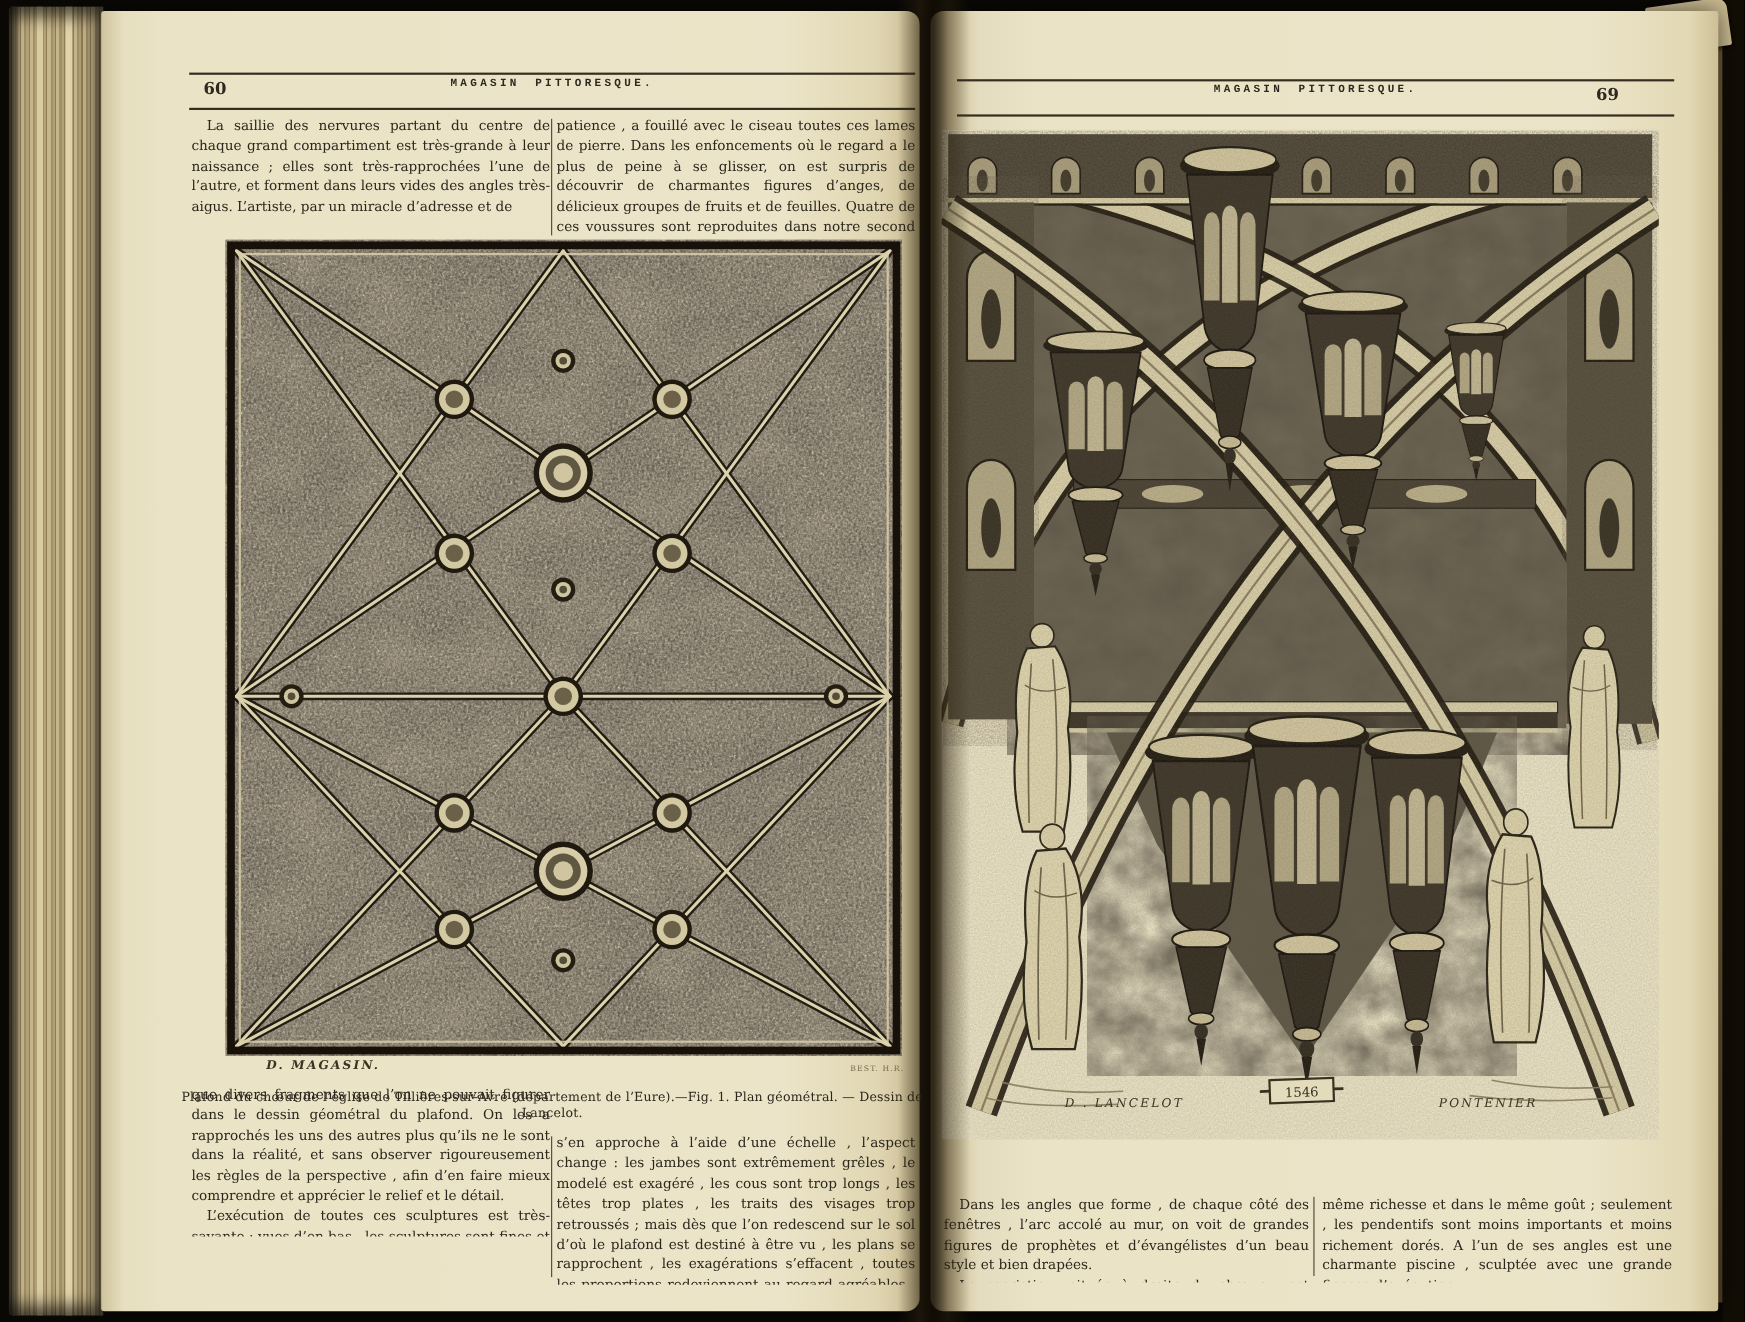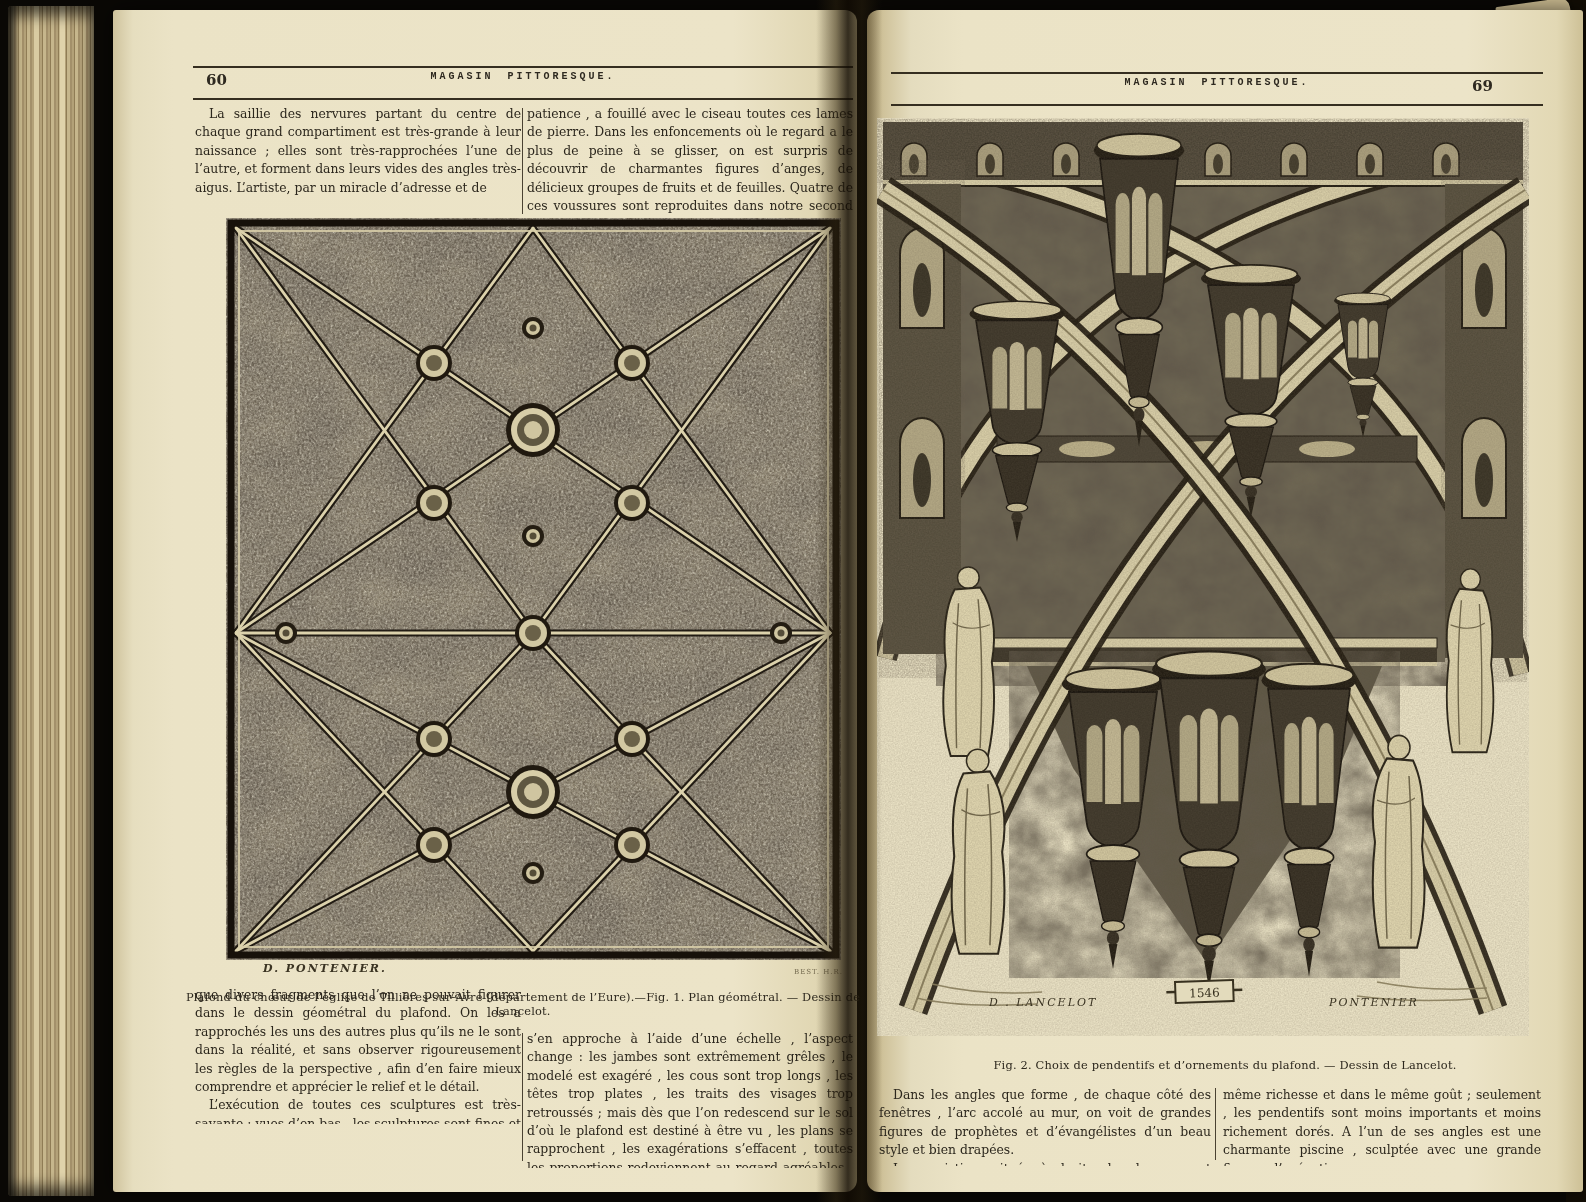--- a/index.html
+++ b/index.html
@@ -6,21 +6,21 @@
   #stage{position:relative;width:1586px;height:1202px;overflow:hidden;
          background:#0a0805;font-family:"DejaVu Serif",serif;color:#2e2920;}
 
   
   .edges-left{position:absolute;left:8px;top:6px;width:86px;height:1190px;border-radius:4px 0 0 4px;
     background:
       linear-gradient(90deg, rgba(0,0,0,.45) 0 4px, rgba(0,0,0,0) 10px),
       linear-gradient(90deg, transparent 0 26px, #d9cba2 26px 31px, transparent 31px 52px, #e0d3ab 52px 57px, transparent 57px),
       repeating-linear-gradient(90deg,#b3a178 0 2px,#8f7c55 2px 3px,#c6b68c 3px 6px,#a3906a 6px 8px);
     box-shadow:inset 0 10px 14px rgba(0,0,0,.6), inset 0 -10px 14px rgba(0,0,0,.6);}
-  .page{position:absolute;top:10px;height:1182px;box-shadow:0 0 22px rgba(0,0,0,.6);margin-left:21px;}
+  .page{position:absolute;top:10px;height:1182px;box-shadow:0 0 22px rgba(0,0,0,.6);}
   .page-left{left:92px;width:744px;border-radius:3px 12px 12px 3px;
     background:linear-gradient(90deg,#cfc39d 0,#e6debf 20px,#ebe3c6 60px,#ece4c8 620px,#e0d6b2 706px,#c8ba90 744px);}
   .page-right{left:846px;width:716px;border-radius:12px 3px 3px 12px;
     background:linear-gradient(90deg,#a39268 0,#cfc29a 16px,#e4dcbe 44px,#ebe3c6 96px,#ece4c8 600px,#e2d8b4 690px,#cdc096 716px);}
   .gutter{position:absolute;left:816px;top:0;width:66px;height:1202px;z-index:6;pointer-events:none;
     background:linear-gradient(90deg,rgba(40,30,12,0) 0,rgba(46,36,16,.5) 20px,rgba(18,12,4,.82) 32px,rgba(46,36,16,.45) 46px,rgba(60,48,22,0) 66px);}
   .under-edge{position:absolute;left:1550px;top:18px;width:16px;height:1166px;
     background:linear-gradient(180deg,#6b5a38,#8a774c 40%,#55452a);}
   .right-black{position:absolute;right:0;top:0;width:20px;height:1202px;background:#120d05;}
   .dogear{position:absolute;left:1498px;top:2px;width:74px;height:44px;background:#cdbd92;
@@ -158,21 +158,21 @@
       <use href="#boss-s" x="307" y="110"></use>
         <use href="#boss-s" x="307" y="318"></use>
       <use href="#boss-s" x="307" y="655"></use>
         <use href="#boss-s" x="60" y="415"></use>
         <use href="#boss-s" x="555" y="415"></use>
 
       <rect x="5" y="5" width="605" height="732" fill="none" stroke="#17110a" stroke-width="7"></rect>
       <rect x="13" y="13" width="589" height="716" fill="none" stroke="#d9cfa9" stroke-width="2" opacity="0.85"></rect>
     </svg>
 
-    <div class="figsig-left" style="left:150px;top:952px;">D. PONTENIER.</div>
+    <div class="figsig-left" style="left:150px;top:952px;">D. MAGASIN.</div>
     <div class="figsig-right" style="left:640px;top:958px;width:90px;text-align:right;">BEST. H.R.</div>
 
     <div class="caption" style="left:70px;top:980px;width:680px;">Plafond du chœur de l’église de Tillières-sur-Avre (département de l’Eure).—Fig. 1. Plan géométral. — Dessin de Lancelot.</div>
 
     <div class="col" style="left:82px;top:976px;width:326px;height:138px;">
         <p class="para">que divers fragments que l’on ne pouvait figurer dans le dessin géométral du plafond. On les a rapprochés les uns des autres plus qu’ils ne le sont dans la réalité, et sans observer rigoureusement les règles de la perspective , afin d’en faire mieux comprendre et apprécier le relief et le détail.</p>
         <p class="para ind">L’exécution de toutes ces sculptures est très-savante : vues d’en bas , les sculptures sont fines et bien dessinées ; si l’on</p>
       </div>
     <div class="coldiv" style="left:409px;top:1023px;height:128px;"></div>
     <div class="col" style="left:414px;top:1020px;width:326px;height:138px;">
@@ -307,21 +307,20 @@
 
       <text x="112" y="888" class="sig">D . LANCELOT</text>
       <text x="452" y="888" class="sig">PONTENIER</text>
       <g transform="translate(298,864) rotate(-2)">
         <rect width="58" height="21" fill="#e3dbbc" stroke="#38311f" stroke-width="2"></rect>
         <path d="M -9 10 h 9 M 58 10 h 9" stroke="#38311f" stroke-width="2.5"></path>
         <text x="29" y="16" text-anchor="middle" class="plaque-text">1546</text>
       </g>
     </svg>
 
-    <div class="caption" style="left:30px;top:1048px;width:656px;">Fig. 2. Choix de pendentifs et d’ornements du plafond. — Dessin de Lancelot.</div>
 
     <div class="col" style="left:12px;top:1076px;width:332px;height:80px;">
         <p class="para ind">Dans les angles que forme , de chaque côté des fenêtres , l’arc accolé au mur, on voit de grandes figures de prophètes et d’évangélistes d’un beau style et bien drapées.</p>
         <p class="para ind">La sacristie , située à droite du chœur , est décorée avec la</p>
       </div>
     <div class="coldiv" style="left:348px;top:1078px;height:72px;"></div>
     <div class="col" style="left:356px;top:1076px;width:318px;height:80px;">
         <p class="para">même richesse et dans le même goût ; seulement , les pendentifs sont moins importants et moins richement dorés. A l’un de ses angles est une charmante piscine , sculptée avec une grande finesse d’exécution.</p>
       </div>
   </div>

